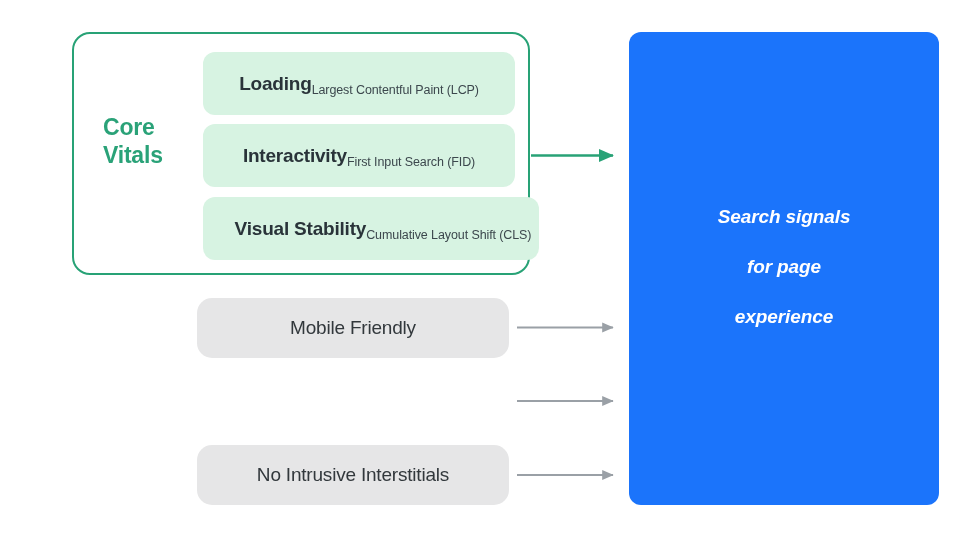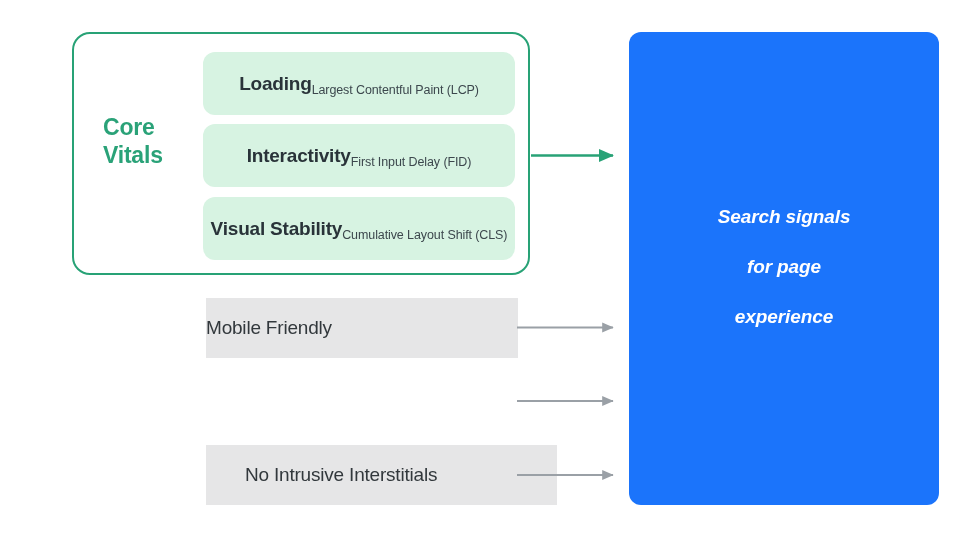--- a/index.html
+++ b/index.html
@@ -53,52 +53,53 @@
     height: 63px;
     background: #d7f3e2;
     border-radius: 12px;
     display: flex;
     flex-direction: row;
     align-items: center;
     justify-content: center;
   }
   .vital-card.v1 { top: 52px; }
   .vital-card.v2 { top: 124px; }
-  .vital-card.v3 { top: 197px; }
+  .vital-card.v3 { top: 197px; padding-left: 24px; }
 
   .vital-title {
     color: #293339;
     font-size: 19px;
     font-weight: bold;
     letter-spacing: -0.2px;
     line-height: 23px;
   }
   .vital-sub {
     color: #3c474d;
     font-size: 12.5px;
     font-weight: normal;
     line-height: 16px;
     margin-top: 12px;
     letter-spacing: -0.1px;
   }
 
   
   .grey-card {
     position: absolute;
-    left: 206px;
+    left: 197px;
     width: 312px;
     height: 60px;
     background: #e6e6e7;
-    border-radius: 0;
+    border-radius: 15px;
     display: flex;
     align-items: center;
+    justify-content: center;
   }
   .grey-card.g1 { top: 298px; }
   .grey-card.g2 { top: 371px; }
-  .grey-card.g3 { top: 445px; padding-left: 39px; }
+  .grey-card.g3 { top: 445px; }
 
   .grey-label {
     color: #32383c;
     font-size: 19px;
     font-weight: normal;
     letter-spacing: -0.2px;
   }
 
   
   .blue-panel {
@@ -147,21 +148,21 @@
     <div>Vitals</div>
   </div>
 
   <div class="vital-card v1">
     <div class="vital-title">Loading</div>
     <div class="vital-sub">Largest Contentful Paint (LCP)</div>
   </div>
 
   <div class="vital-card v2">
     <div class="vital-title">Interactivity</div>
-    <div class="vital-sub">First Input Delay (FID)</div>
+    <div class="vital-sub">First Input Search (FID)</div>
   </div>
 
   <div class="vital-card v3">
     <div class="vital-title">Visual Stability</div>
     <div class="vital-sub">Cumulative Layout Shift (CLS)</div>
   </div>
 
   <div class="grey-card g1">
     <div class="grey-label">Mobile Friendly</div>
   </div>

